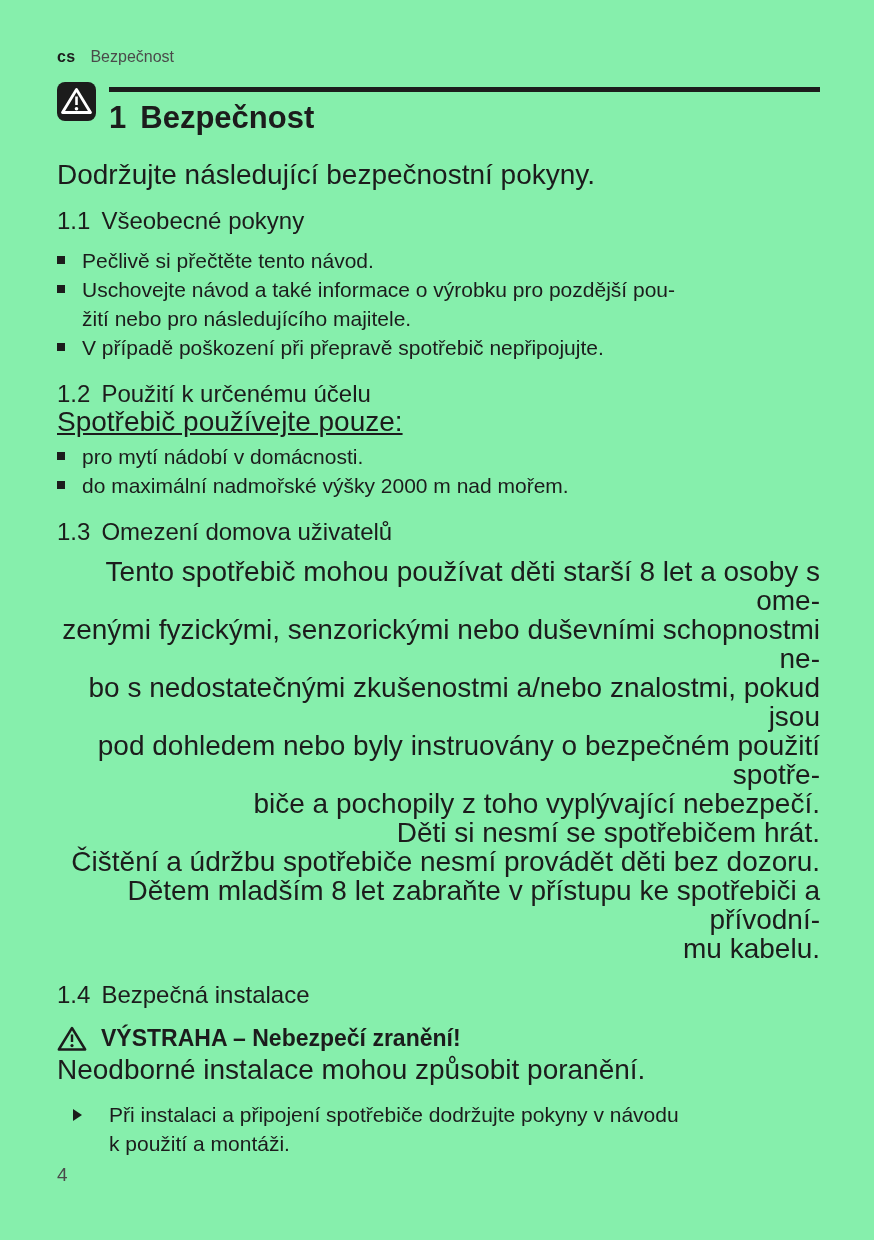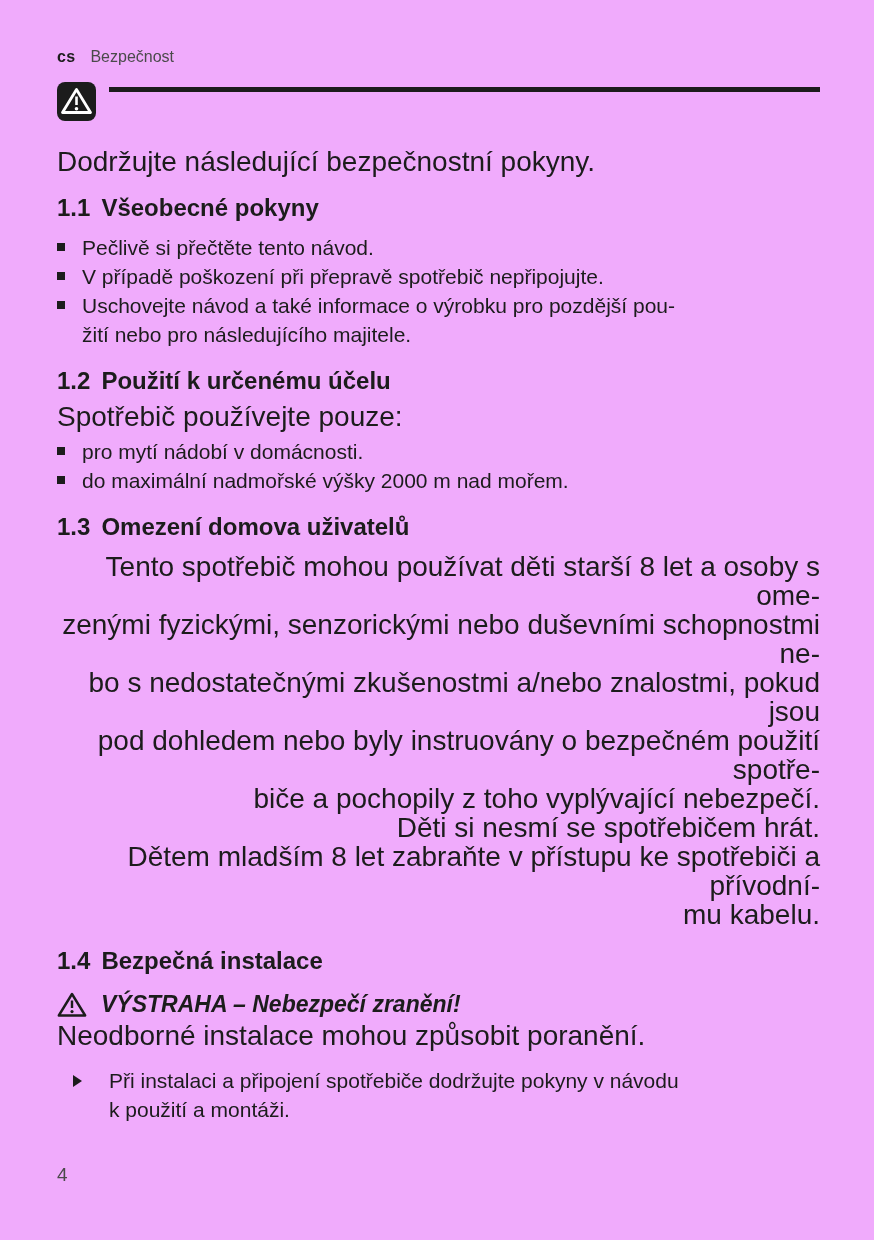--- a/index.html
+++ b/index.html
@@ -1,21 +1,21 @@
 <!DOCTYPE html>
 <html lang="cs"><head>
 <meta charset="utf-8">
 <style>
   html, body { margin: 0; padding: 0; background: #ffffff; }
   .page {
     position: relative;
     width: 874px;
     height: 1240px;
     box-sizing: border-box;
-    background: #f0abfc;
+    background: #86efac;
     padding: 47px 54px 0 57px;
     font-family: "Liberation Sans", "DejaVu Sans", sans-serif;
     color: #1c1c1c;
     overflow: hidden;
   }
 
   
   .runhead { display: flex; align-items: baseline; font-size: 16px; line-height: 20px; }
   .runhead .lang { font-weight: 700; color: #1c1c1c; letter-spacing: 0.3px; }
   .runhead .chap { color: #4a4a4a; margin-left: 15px; }
@@ -24,39 +24,39 @@
   .chapter-head { display: flex; margin-top: 15px; }
   .badge { width: 39px; height: 39px; flex: 0 0 39px; }
   .head-right { flex: 1; margin-left: 13px; min-width: 0; }
   .rule { height: 5px; background: #1c1c1c; margin-top: 5px; }
   h1.chapter-title { margin: 10px 0 0 0; font-size: 31px; line-height: 32px; font-weight: 700; }
   h1.chapter-title .num { margin-right: 14px; }
 
   
   .body { font-size: 28px; line-height: 29px; margin: 0; white-space: pre-line; }
   .intro { margin-top: 26px; }
-  .lead  { margin-top: 8px; }
+  .lead  { margin-top: 0; text-decoration: underline; }
 
   
-  h2.sec { display: flex; margin: 18px 0 0 0; font-size: 24px; line-height: 27px; font-weight: 700; }
+  h2.sec { display: flex; margin: 18px 0 0 0; font-size: 24px; line-height: 27px; font-weight: 400; }
   h2.sec .num { margin-right: 11px; flex: none; }
 
   
   ul.blist { list-style: none; margin: 12px 0 0 0; padding: 0; }
   ul.blist.tight { margin-top: 6px; }
   ul.blist li { display: flex; font-size: 21px; line-height: 29px; }
   .sqb { flex: 0 0 8px; width: 8px; height: 8px; background: #1c1c1c; margin-top: 10px; }
   ul.blist li .txt { margin-left: 17px; white-space: pre-line; }
 
   .para-group { margin-top: 12px; text-align: right; }
 
   
   .warn-line { display: flex; align-items: flex-start; margin-top: 16px; }
   .warn-tri { width: 30px; height: 27px; flex: 0 0 30px; margin-top: 1px; }
-  .warn-title { font-size: 23px; line-height: 28px; font-weight: 700; margin-left: 14px; font-style: italic; }
+  .warn-title { font-size: 23px; line-height: 28px; font-weight: 700; margin-left: 14px; }
   .warn-body { margin-top: 3px; }
 
   
   ul.alist { list-style: none; margin: 16px; padding: 0; }
   ul.alist li { display: flex; font-size: 21px; line-height: 29px; }
   .arrow { flex: 0 0 10px; width: 0; height: 0; border-left: 9px solid #1c1c1c;
            border-top: 6px solid transparent; border-bottom: 6px solid transparent; margin-top: 9px; }
   ul.alist li .txt { margin-left: 17px; white-space: pre-line; }
 
   
@@ -76,42 +76,45 @@
     <div class="badge">
       <svg viewBox="0 0 39 39" width="39" height="39" aria-hidden="true">
         <rect x="0" y="0" width="39" height="39" rx="8" fill="#1c1c1c"></rect>
         <path d="M19.5 7.5 L33.5 30.5 H5.5 Z" fill="none" stroke="#ffffff" stroke-width="2.8" stroke-linejoin="round"></path>
         <rect x="18.2" y="14.5" width="2.6" height="8.5" fill="#ffffff"></rect>
         <circle cx="19.5" cy="26.8" r="1.8" fill="#ffffff"></circle>
       </svg>
     </div>
     <div class="head-right">
       <div class="rule"></div>
+      <h1 class="chapter-title">
+        <span class="num">1</span><span>Bezpečnost</span>
+      </h1>
     </div>
   </div>
 
   <p class="body intro">Dodržujte následující bezpečnostní pokyny.</p>
 
   <h2 class="sec">
     <span class="num">1.1</span>
     <span>Všeobecné pokyny</span>
   </h2>
   <ul class="blist">
     <li>
         <span class="sqb"></span>
         <span class="txt">Pečlivě si přečtěte tento návod.</span>
       </li>
     <li>
         <span class="sqb"></span>
-        <span class="txt">V případě poškození při přepravě spotřebič nepřipojujte.</span>
+        <span class="txt">Uschovejte návod a také informace o výrobku pro pozdější pou-
+žití nebo pro následujícího majitele.</span>
       </li>
     <li>
         <span class="sqb"></span>
-        <span class="txt">Uschovejte návod a také informace o výrobku pro pozdější pou-
-žití nebo pro následujícího majitele.</span>
+        <span class="txt">V případě poškození při přepravě spotřebič nepřipojujte.</span>
       </li>
   </ul>
 
   <h2 class="sec">
     <span class="num">1.2</span>
     <span>Použití k určenému účelu</span>
   </h2>
   <p class="body lead">Spotřebič používejte pouze:</p>
   <ul class="blist tight">
     <li>
@@ -128,20 +131,21 @@
     <span class="num">1.3</span>
     <span>Omezení domova uživatelů</span>
   </h2>
   <div class="para-group">
     <p class="body">Tento spotřebič mohou používat děti starší 8 let a osoby s ome-
 zenými fyzickými, senzorickými nebo duševními schopnostmi ne-
 bo s nedostatečnými zkušenostmi a/nebo znalostmi, pokud jsou
 pod dohledem nebo byly instruovány o bezpečném použití spotře-
 biče a pochopily z toho vyplývající nebezpečí.</p>
     <p class="body">Děti si nesmí se spotřebičem hrát.</p>
+    <p class="body">Čištění a údržbu spotřebiče nesmí provádět děti bez dozoru.</p>
     <p class="body">Dětem mladším 8 let zabraňte v přístupu ke spotřebiči a přívodní-
 mu kabelu.</p>
   </div>
 
   <h2 class="sec">
     <span class="num">1.4</span>
     <span>Bezpečná instalace</span>
   </h2>
   <div class="warn-line">
     <span class="warn-tri">

